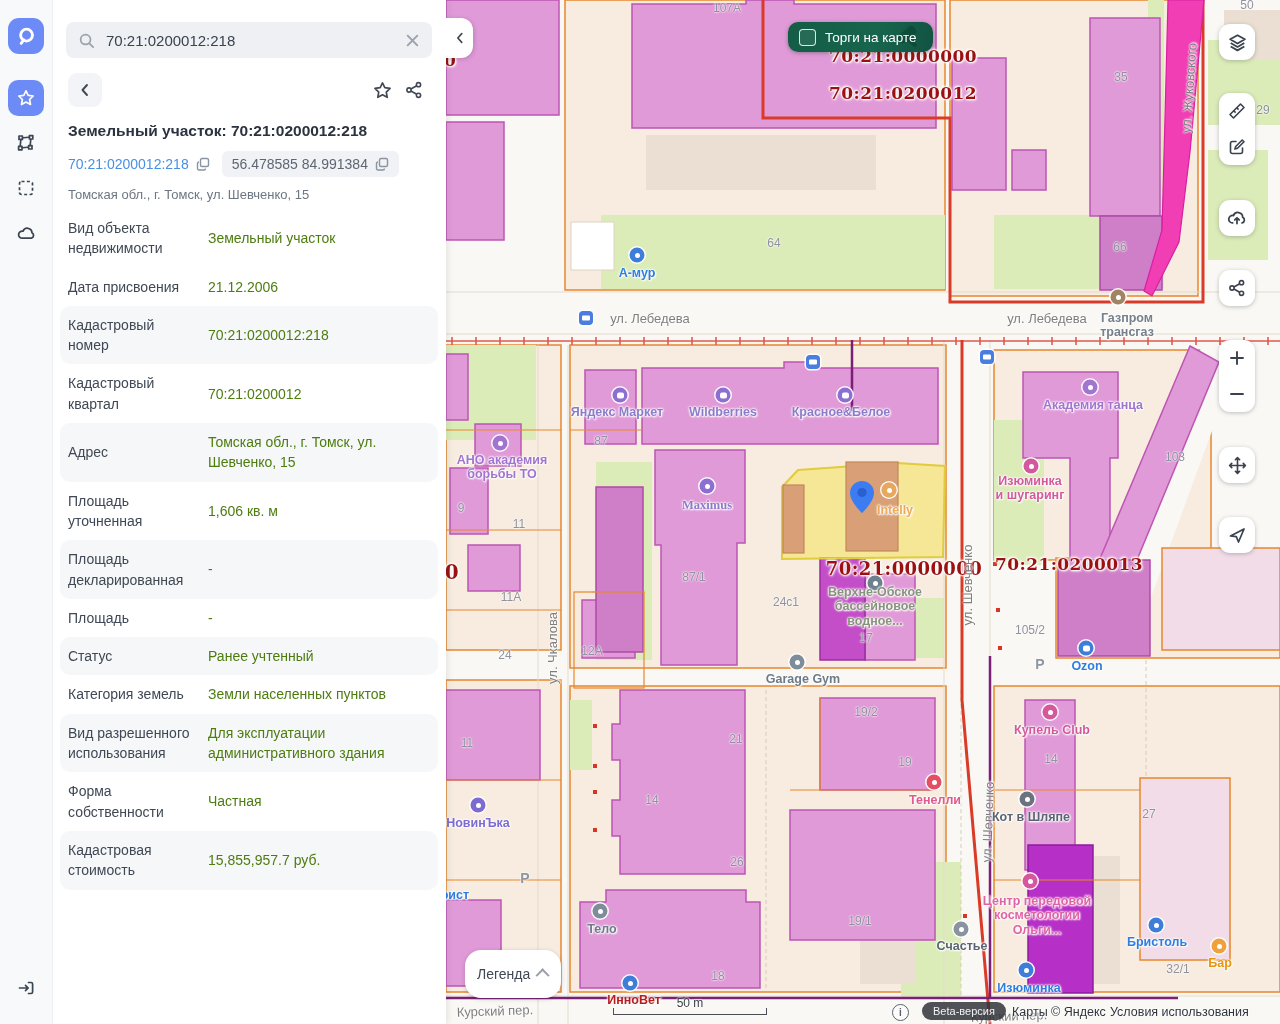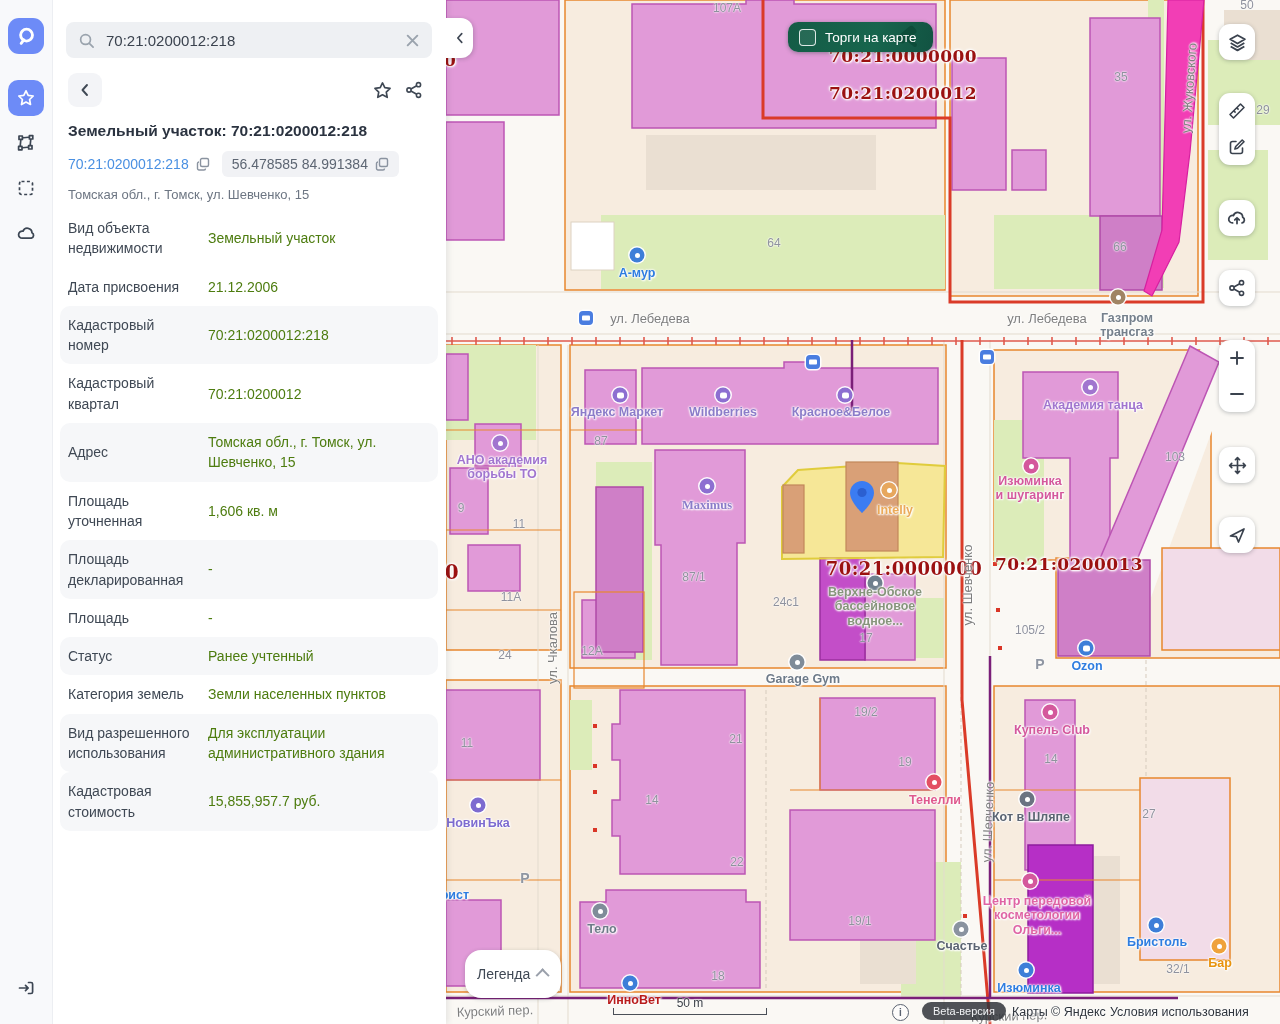--- a/index.html
+++ b/index.html
@@ -226,20 +226,24 @@
         <div class="info-value">Ранее учтенный</div>
       </div>
       <div class="info-row">
         <div class="info-label">Категория земель</div>
         <div class="info-value">Земли населенных пунктов</div>
       </div>
       <div class="info-row alt">
         <div class="info-label">Вид разрешенного использования</div>
         <div class="info-value">Для эксплуатации административного здания</div>
       </div>
+      <div class="info-row">
+        <div class="info-label">Форма собственности</div>
+        <div class="info-value">Частная</div>
+      </div>
       <div class="info-row alt">
         <div class="info-label">Кадастровая стоимость</div>
         <div class="info-value">15,855,957.7 руб.</div>
       </div>
     </div>
 </div>
 
 <div class="map">
   <svg id="map-canvas" width="834" height="1024" viewBox="0 0 834 1024" style="position:absolute;left:0;top:0;">
     <rect width="834" height="1024" fill="#faf8f4"></rect>
@@ -454,21 +458,21 @@
       <div class="house-number" style="left: 146px; top: 651px;">12А</div>
       <div class="house-number" style="left: 59px; top: 655px;">24</div>
       <div class="house-number" style="left: 248px; top: 577px;">87/1</div>
       <div class="house-number" style="left: 420px; top: 712px;">19/2</div>
       <div class="house-number" style="left: 21px; top: 743px;">11</div>
       <div class="house-number" style="left: 290px; top: 739px;">21</div>
       <div class="house-number" style="left: 206px; top: 800px;">14</div>
       <div class="house-number" style="left: 605px; top: 759px;">14</div>
       <div class="house-number" style="left: 459px; top: 762px;">19</div>
       <div class="house-number" style="left: 703px; top: 814px;">27</div>
-      <div class="house-number" style="left: 291px; top: 862px;">22</div>
+      <div class="house-number" style="left: 291px; top: 862px;">26</div>
       <div class="house-number" style="left: 414px; top: 921px;">19/1</div>
       <div class="house-number" style="left: 272px; top: 976px;">18</div>
       <div class="house-number" style="left: 732px; top: 969px;">32/1</div>
       <div class="house-number" style="left: 594px; top: 664px; font-size: 14px; color: rgb(143, 150, 162); font-weight: 700;">P</div>
       <div class="house-number" style="left: 79px; top: 878px; font-size: 14px; color: rgb(143, 150, 162); font-weight: 700;">P</div>
     </div>
 
   <svg class="pin" width="32" height="36" viewBox="0 0 32 36">
     <path d="M16 2 C9.4 2 4 7.4 4 14 c0 9 12 20 12 20 s12 -11 12 -20 C28 7.4 22.6 2 16 2 Z" fill="#3b7cf2"></path>
     <circle cx="16" cy="13.5" r="4.6" fill="#2b5fd0"></circle>

